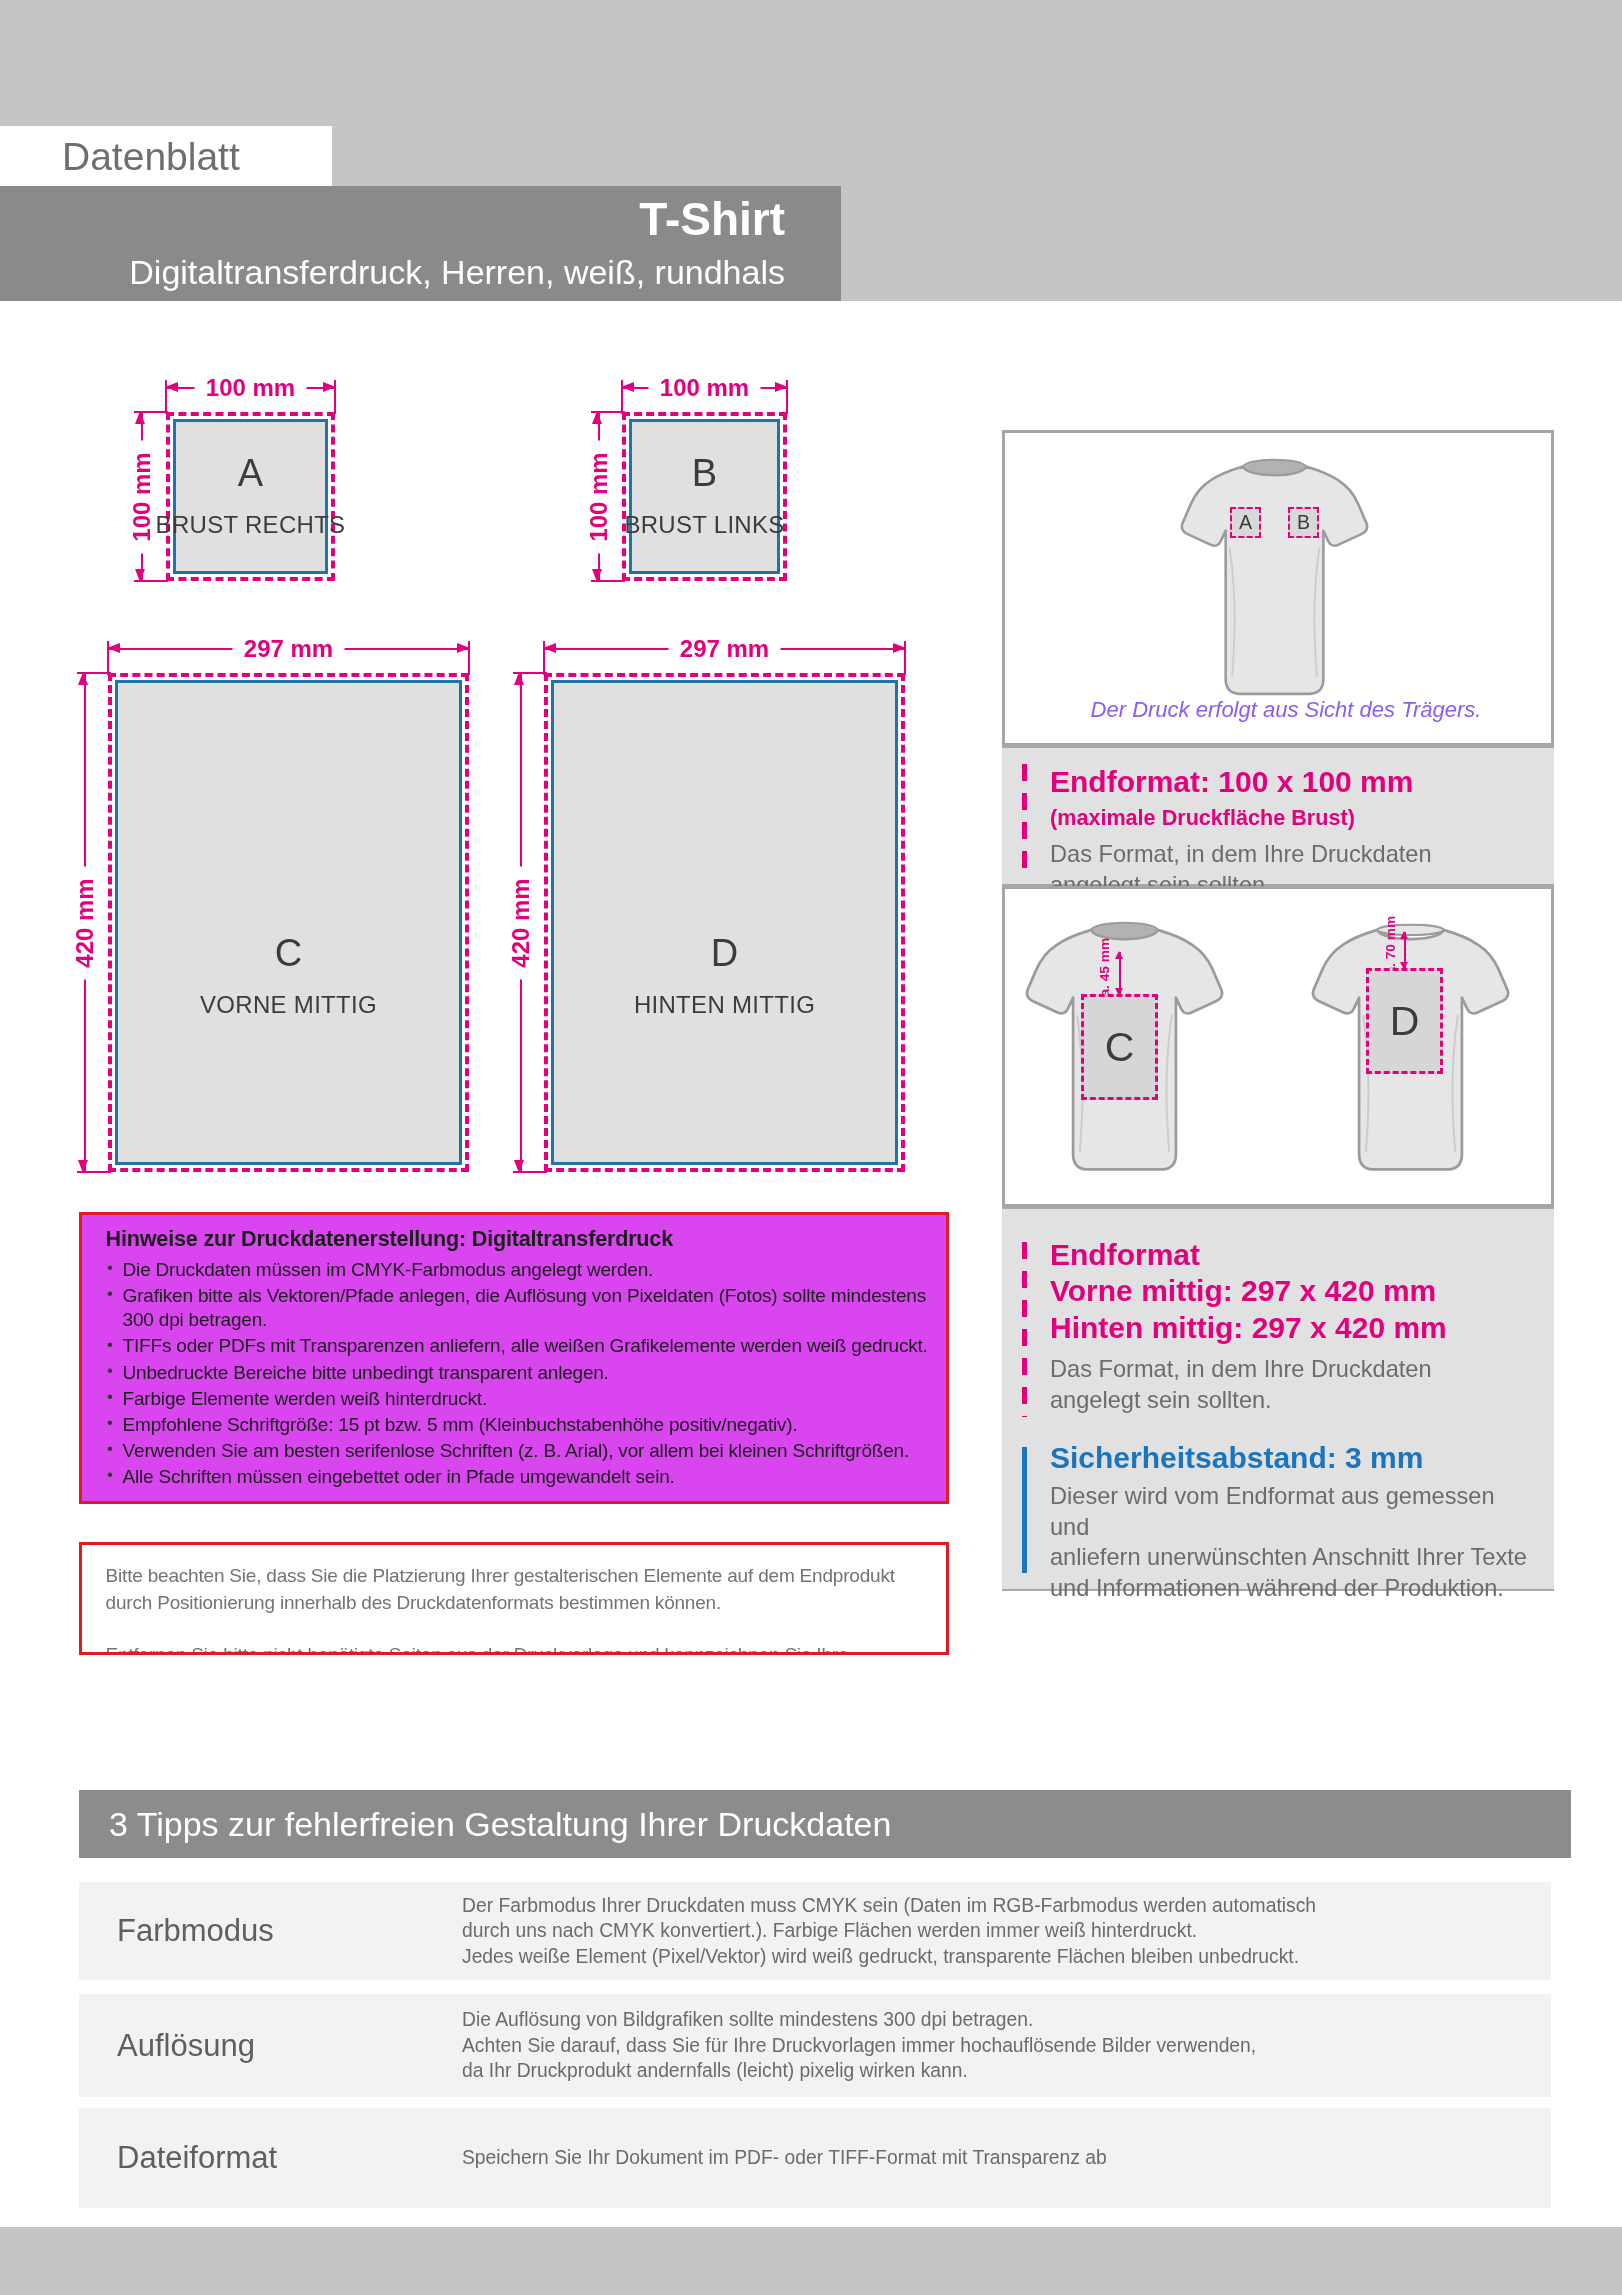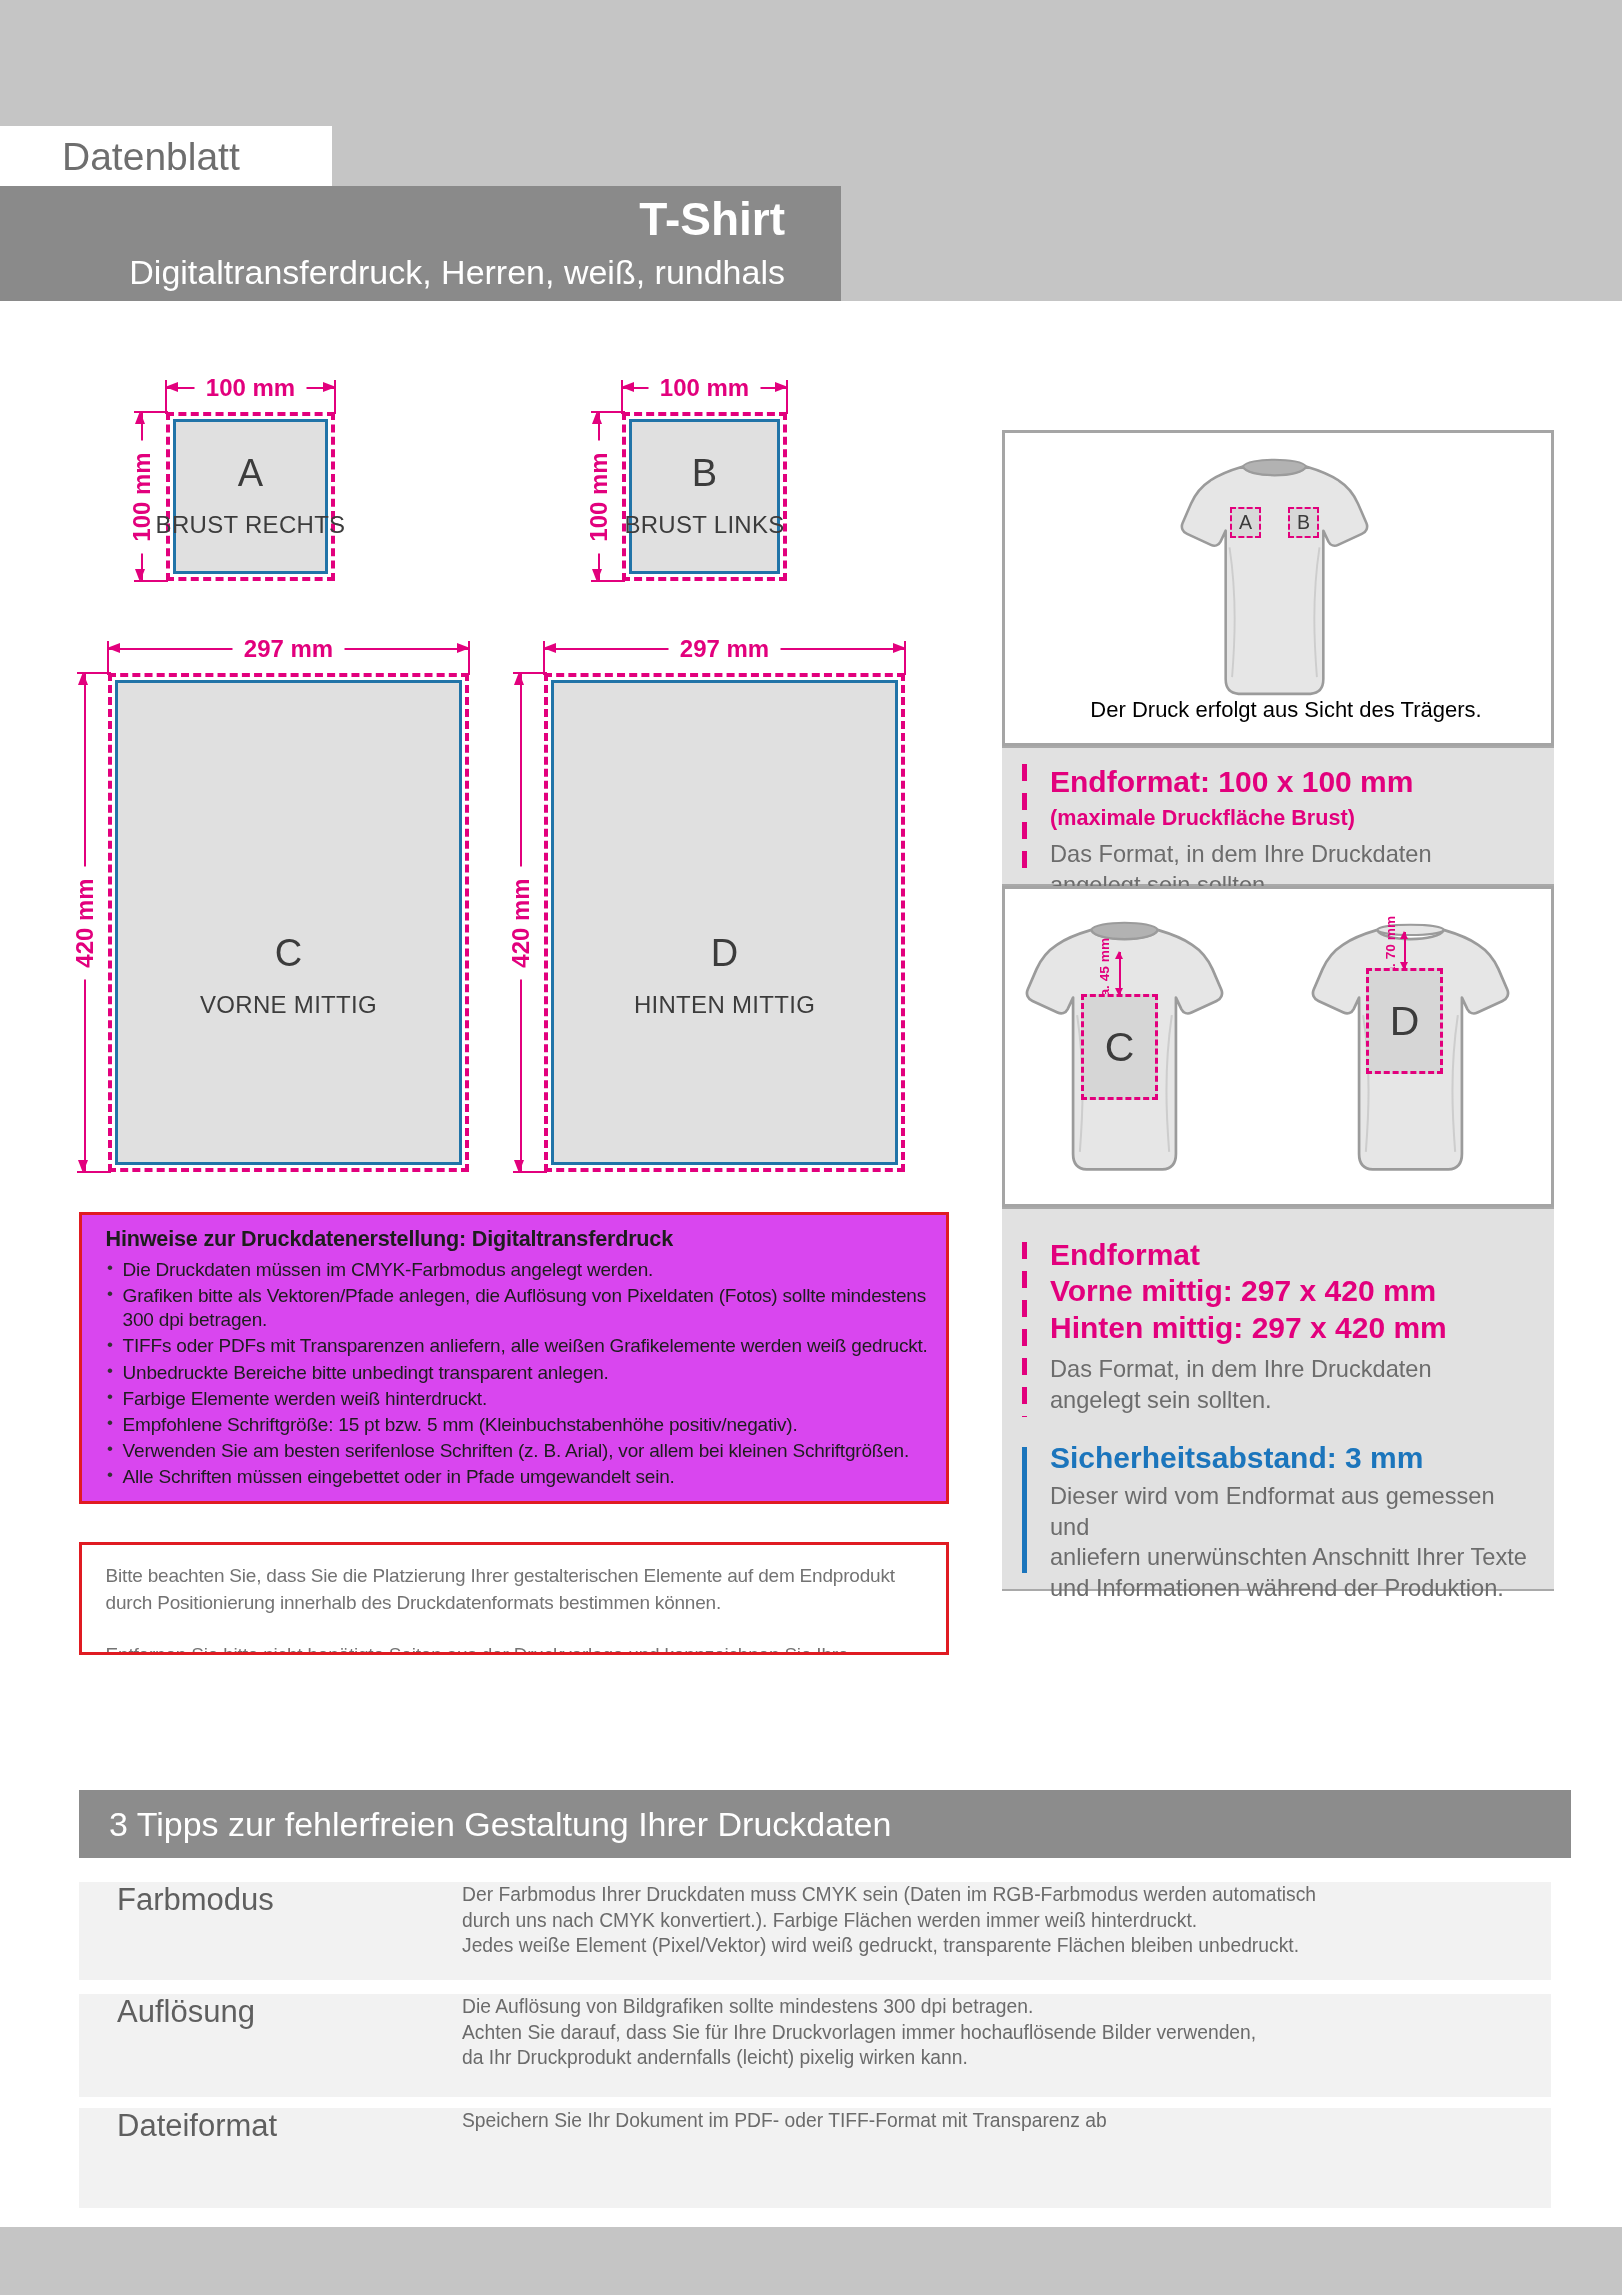--- a/index.html
+++ b/index.html
@@ -88,21 +88,21 @@
   .shirtC{position:absolute;left:17.7px;top:23.6px;width:203px;height:272px;}
   .shirtD{position:absolute;left:304px;top:23.6px;width:203px;height:272px;}
   .patch{
     position:absolute;border:2.6px dashed #e2007d;background:#d8d8d8;box-sizing:border-box;
     display:flex;align-items:center;justify-content:center;color:#3c3c3c;
   }
   .patch-a{left:225px;top:74px;width:31px;height:31px;font-size:19.6px;}
   .patch-b{left:283px;top:74px;width:31px;height:31px;font-size:19.6px;}
   .patch-c{left:76px;top:105px;width:77px;height:106px;font-size:41px;border-width:3.3px;background:#d6d6d6;}
   .patch-d{left:361px;top:79px;width:77px;height:106px;font-size:41px;border-width:3.3px;background:#d6d6d6;}
-  .cap{position:absolute;left:16px;right:0;bottom:19.6px;text-align:center;font-size:22px;color:#000000;}
+  .cap{position:absolute;left:16px;right:0;bottom:19.6px;text-align:center;font-size:22px;color:#8b5cf6;font-style:italic;}
   .varrow{position:absolute;width:2px;background:#e2007d;}
   .varrow::before{content:"";position:absolute;top:-1.3px;left:-3.9px;width:0;height:0;
     border-left:4.6px solid transparent;border-right:4.6px solid transparent;border-bottom:8.5px solid #e2007d;}
   .varrow::after{content:"";position:absolute;bottom:-1.3px;left:-3.9px;width:0;height:0;
     border-left:4.6px solid transparent;border-right:4.6px solid transparent;border-top:8.5px solid #e2007d;}
   .va-c{left:114px;top:63px;height:43px;}
   .va-d{left:399px;top:43px;height:37px;}
   .mini{
     position:absolute;font-size:13.7px;font-weight:bold;color:#e2007d;white-space:nowrap;
     transform:translate(-50%,-50%) rotate(-90deg);
@@ -120,21 +120,21 @@
   .ef-desc{font-size:23.6px;color:#6c6c6c;line-height:1.3;margin-top:7.9px;}
   .rpg2 .gcontent{padding-top:27.5px;}
   .sa-block{margin-top:25px;}
   .sa-title{font-size:30px;font-weight:bold;color:#1b75bc;}
   .sa-desc{font-size:23.6px;color:#6c6c6c;line-height:1.3;margin-top:6.5px;}
   
   .tipps-banner{
     position:absolute;left:79px;top:1790px;width:1492px;height:68px;background:#8c8c8c;color:#ffffff;
     display:flex;align-items:center;padding-left:30px;box-sizing:border-box;font-size:34px;
   }
-  .trow{position:absolute;left:79px;width:1472px;background:#f2f2f2;display:flex;align-items:flex-start;box-sizing:border-box;}
+  .trow{position:absolute;left:79px;width:1472px;background:#f2f2f2;display:flex;align-items:center;box-sizing:border-box;}
   .trow-1{top:1882px;height:98px;} .trow-2{top:1994px;height:103px;} .trow-3{top:2108px;height:100px;}
   .trow .lab{width:383px;padding-left:38px;font-size:31px;color:#5f5f5f;flex-shrink:0;box-sizing:border-box;}
   .trow .desc{font-size:19.3px;color:#6b6b6b;line-height:1.33;}
   .footer{position:absolute;left:0;top:2227px;width:1623px;height:68px;background:#c5c5c5;}
 </style>
 </head>
 <body>
 
 <div class="page">
 

